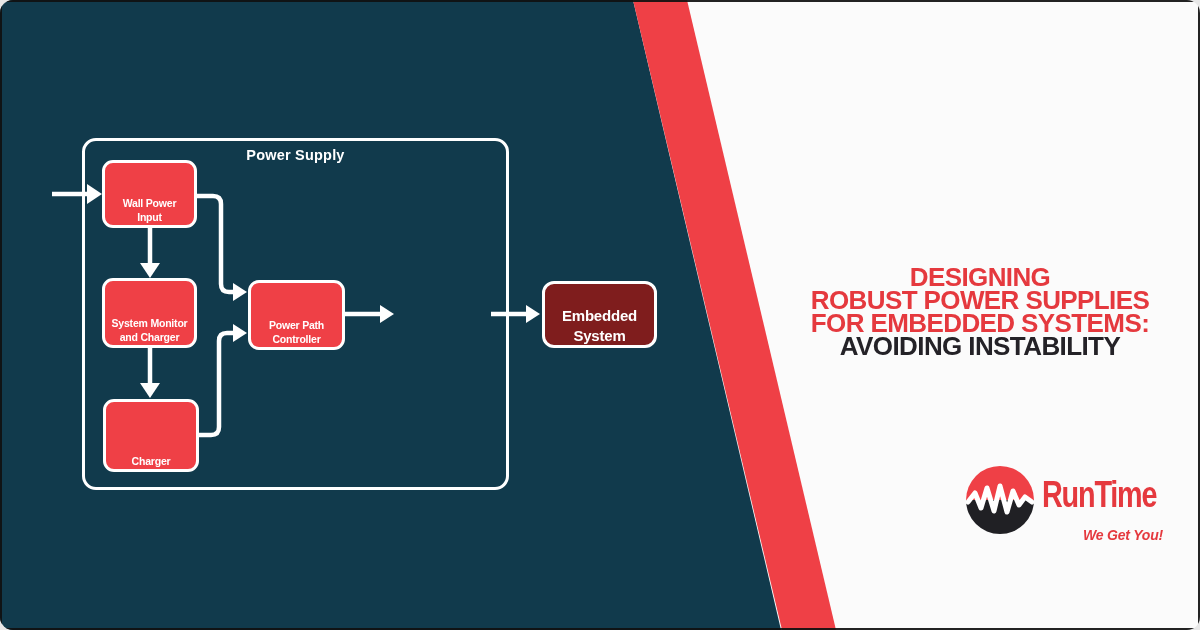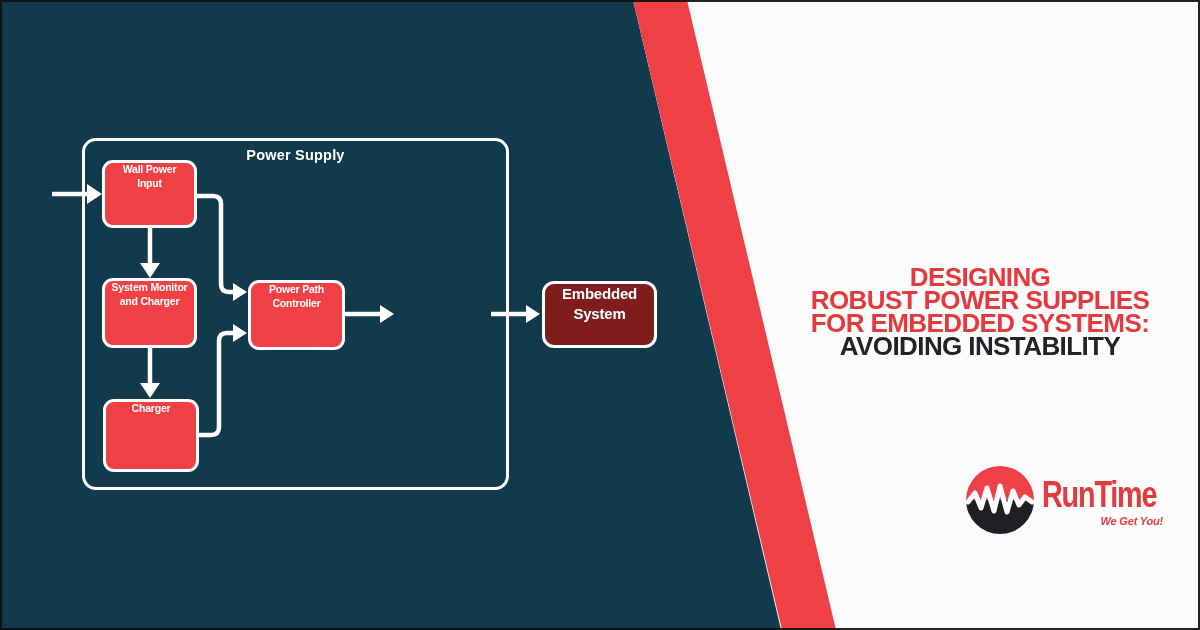--- a/index.html
+++ b/index.html
@@ -1,19 +1,20 @@
 <!DOCTYPE html>
 <html><head>
 <meta charset="utf-8">
 <style>
   html,body { margin:0; padding:0; background:#e8e8e8; }
   .canvas {
     position:relative; width:1200px; height:630px;
     background:#FBFBFB; overflow:hidden;
     font-family:"Liberation Sans", sans-serif;
+    border-radius:13px;
   }
   .frame {
     position:absolute; inset:0; z-index:60;
     border:2px solid rgba(16,16,16,0.92);
     pointer-events:none;
   }
   
   .bg-dark {
     position:absolute; inset:0; background:#113A4C;
     clip-path:polygon(0 0, 633px 0, 781px 100%, 0 100%);
@@ -28,21 +29,21 @@
   .ps-box {
     position:absolute; left:82px; top:138px; width:427px; height:352px;
     border:3.5px solid #fff; border-radius:14px; box-sizing:border-box; z-index:4;
   }
   .ps-label {
     position:absolute; left:82px; top:147px; width:427px; z-index:6;
     text-align:center; color:#fff; font-size:14.5px; font-weight:bold; letter-spacing:0.2px;
   }
   .node {
     position:absolute; z-index:10;
-    display:flex; align-items:flex-start; justify-content:center;
+    display:flex; align-items:flex-end; justify-content:center;
     text-align:center; white-space:pre-line;
     color:#fff; font-weight:bold; font-size:10.5px; line-height:1.32; letter-spacing:-0.2px;
     background:#EF4046; border:3px solid #fff; border-radius:11px; box-sizing:border-box;
   }
   .node-wall    { left:102px; top:160px; width:95px;  height:68px; }
   .node-bmc     { left:102px; top:278px; width:95px;  height:70px; }
   .node-battery { left:103px; top:399px; width:96px;  height:73px; }
   .node-ppc     { left:248px; top:280px; width:97px;  height:70px; }
   .node-mts     { left:395px; top:280px; width:96px;  height:70px; }
   .node-es      { left:542px; top:281px; width:115px; height:67px;
@@ -63,22 +64,22 @@
     background:linear-gradient(180deg, #EF4046 0 50%, #202024 50% 100%);
   }
   .logo-mark svg { position:absolute; left:0; top:0; }
   .logo-text { position:absolute; left:1042px; top:477px; width:121px; }
   .brand {
     font-size:36px; line-height:36px; font-weight:bold; color:#E5393E;
     letter-spacing:-1.5px; white-space:nowrap;
     transform:scaleX(0.80); transform-origin:left top;
   }
   .tagline {
-    font-size:11px; font-weight:bold; font-style:italic; color:#E5393E;
-    text-align:right; margin-top:2px; letter-spacing:-0.2px;
+    font-size:14px; font-weight:bold; font-style:italic; color:#E5393E;
+    text-align:right; margin-top:14px; letter-spacing:-0.2px;
   }
 </style>
 </head>
 <body>
 
 <div class="canvas">
 
   <div class="bg-dark"></div>
   <div class="bg-stripe"></div>
 

